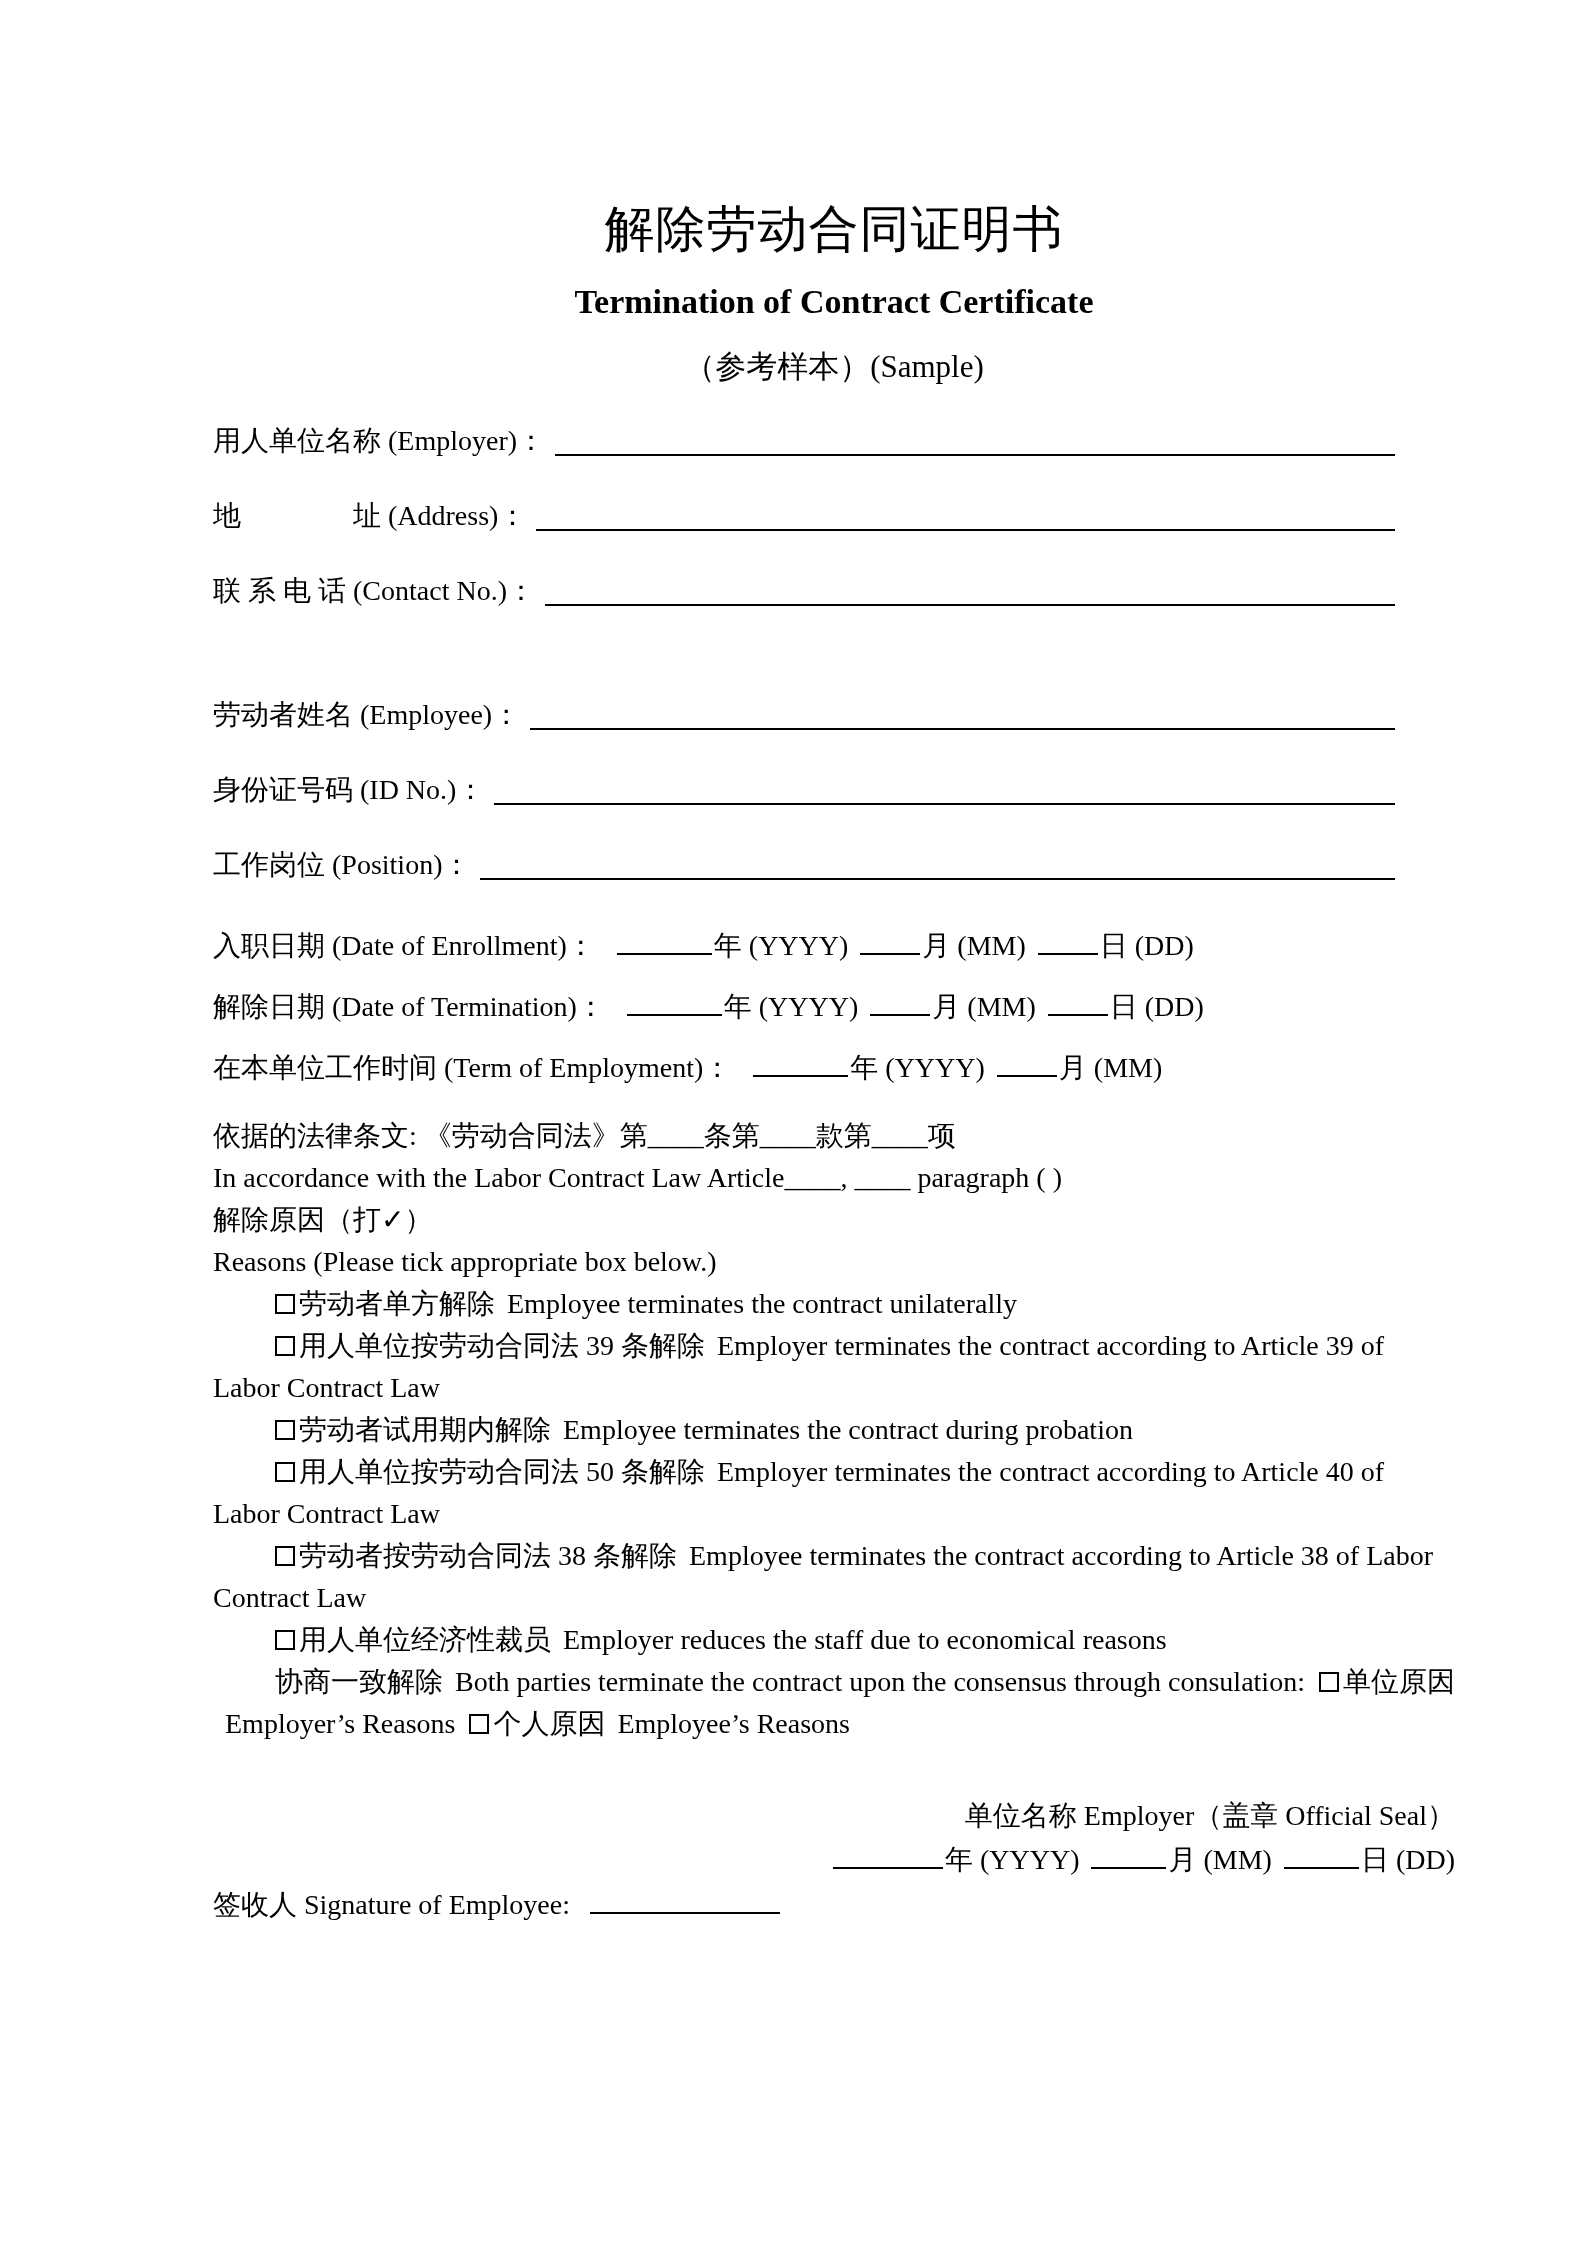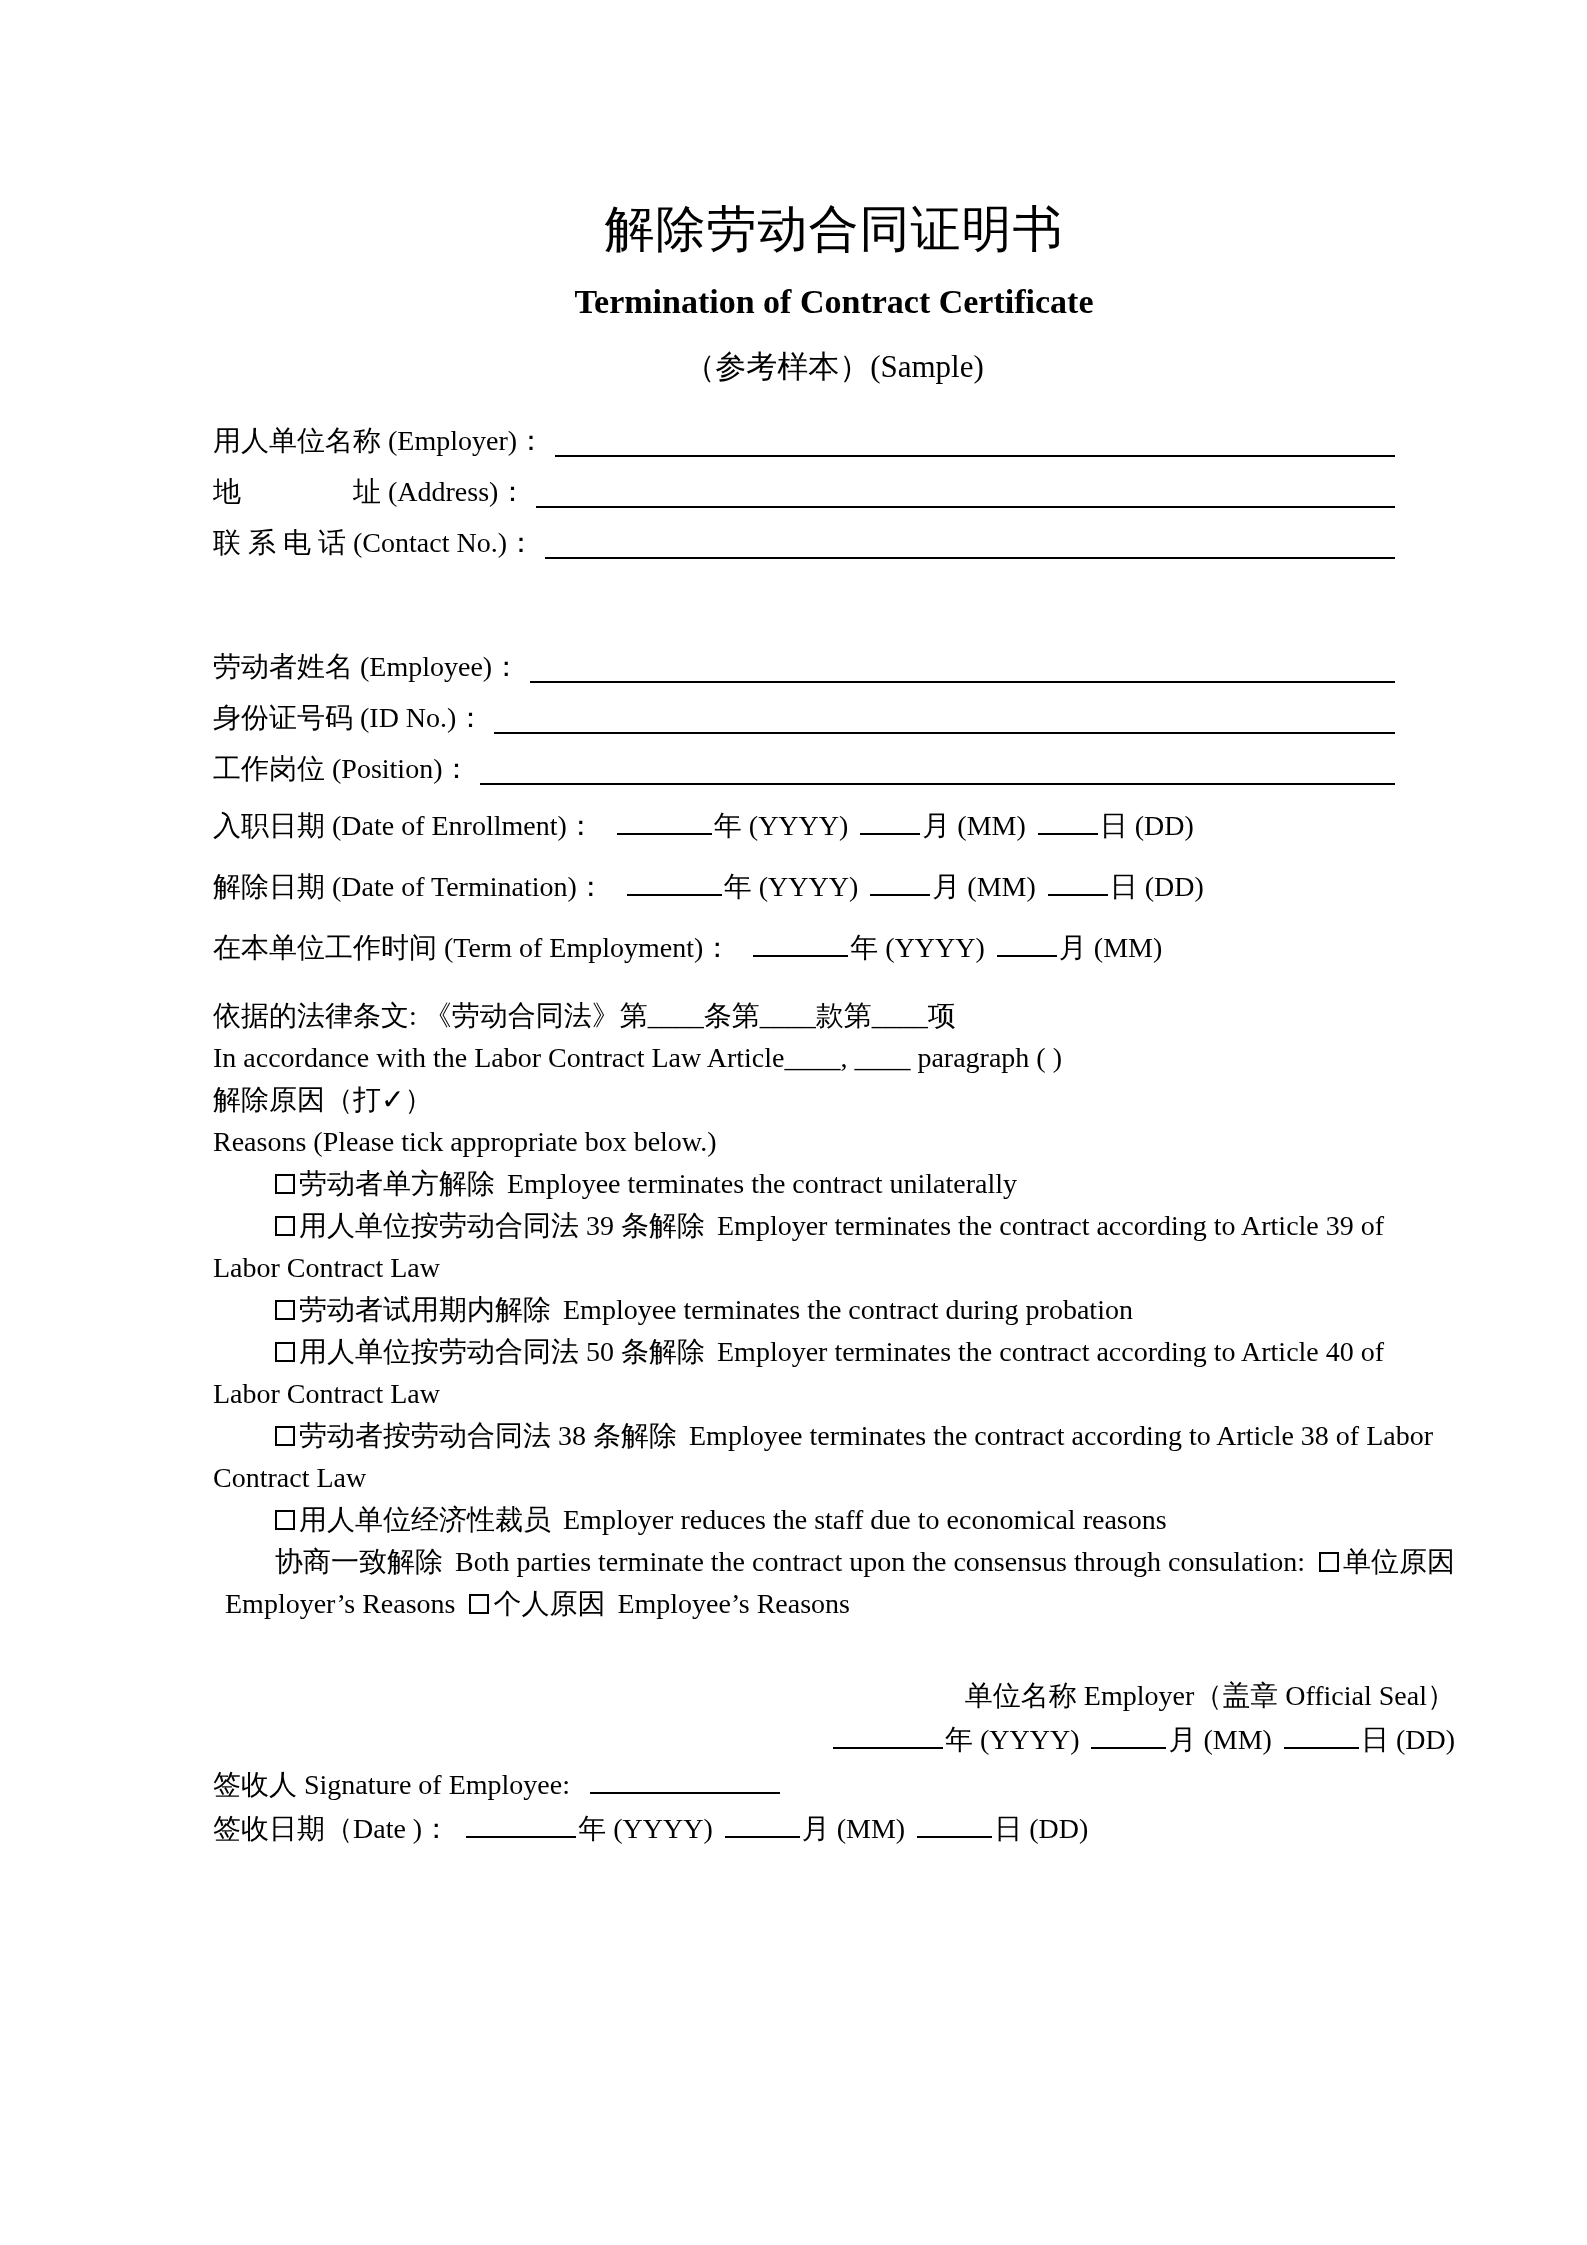--- a/index.html
+++ b/index.html
@@ -33,24 +33,24 @@
   .subtitle {
     text-align: center;
     font-size: 31px;
     line-height: 38px;
     margin-top: 26px;
   }
   
   .fields { margin-top: 38px; }
   .field-row {
     display: flex;
-    align-items: center;
+    align-items: flex-start;
     height: 34px;
     line-height: 34px;
-    margin-bottom: 17px;
+    margin-bottom: 41px;
     padding-right: 60px;
   }
   .field-row .label { white-space: pre; flex: 0 0 auto; }
   .blank-fill {
     flex: 1 1 auto;
     border-bottom: 2px solid #000;
     height: 30px;
     margin-left: 10px;
   }
   .gap-before { margin-top: 90px; font-family: Liberation Serif, serif; }
@@ -185,18 +185,15 @@
     <div>单位名称 Employer（盖章 Official Seal）</div>
     <div class="seal-date">
       <span class="u u-110"></span><span>年 (YYYY)</span><span class="u u-75"></span><span>月 (MM)</span><span class="u u-75"></span><span>日 (DD)</span>
     </div>
   </div>
 
   <div class="footer-left">
     <div class="sign-row">
       <span>签收人 Signature of Employee:</span><span class="u u-190"></span>
     </div>
-    <div class="sign-row">
-      <span>签收日期（Date )：</span><span class="u u-110"></span><span>年 (YYYY)</span><span class="u u-75"></span><span>月 (MM)</span><span class="u u-75"></span><span>日 (DD)</span>
-    </div>
   </div>
 
 </div>
 
 </body></html>

